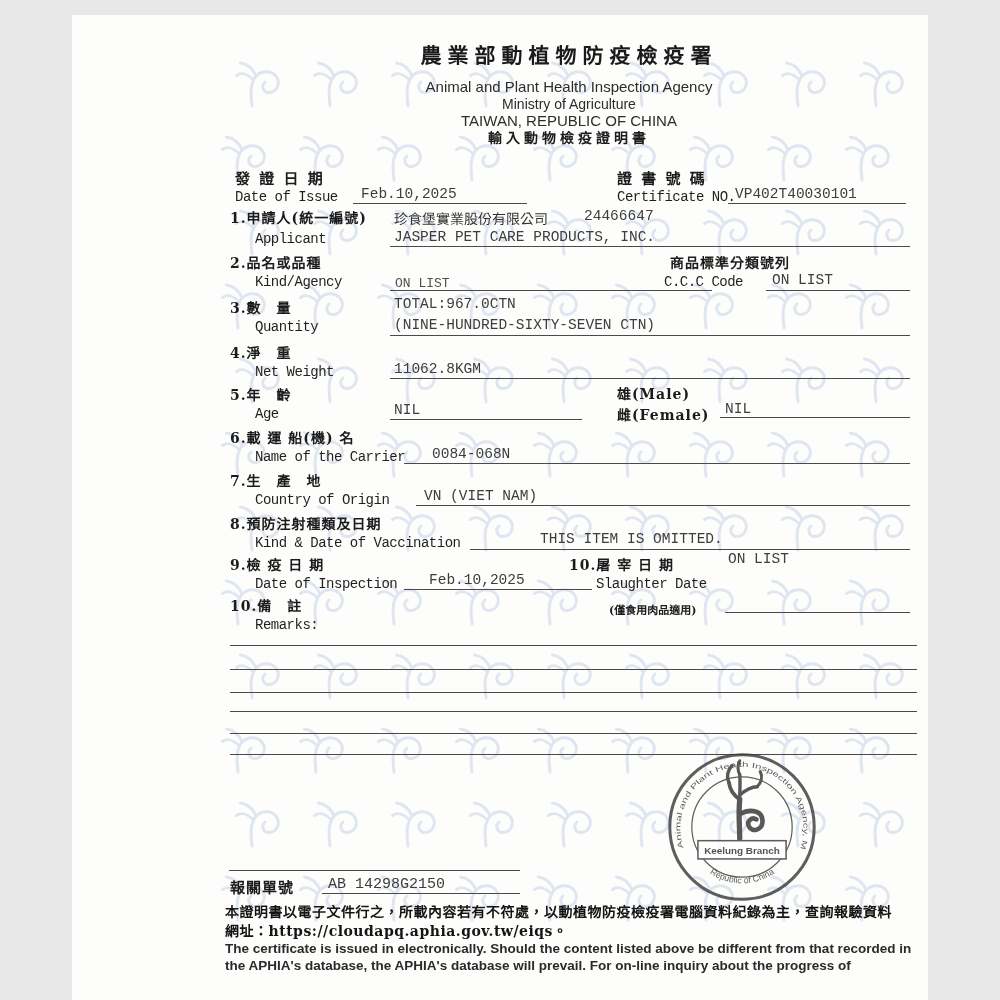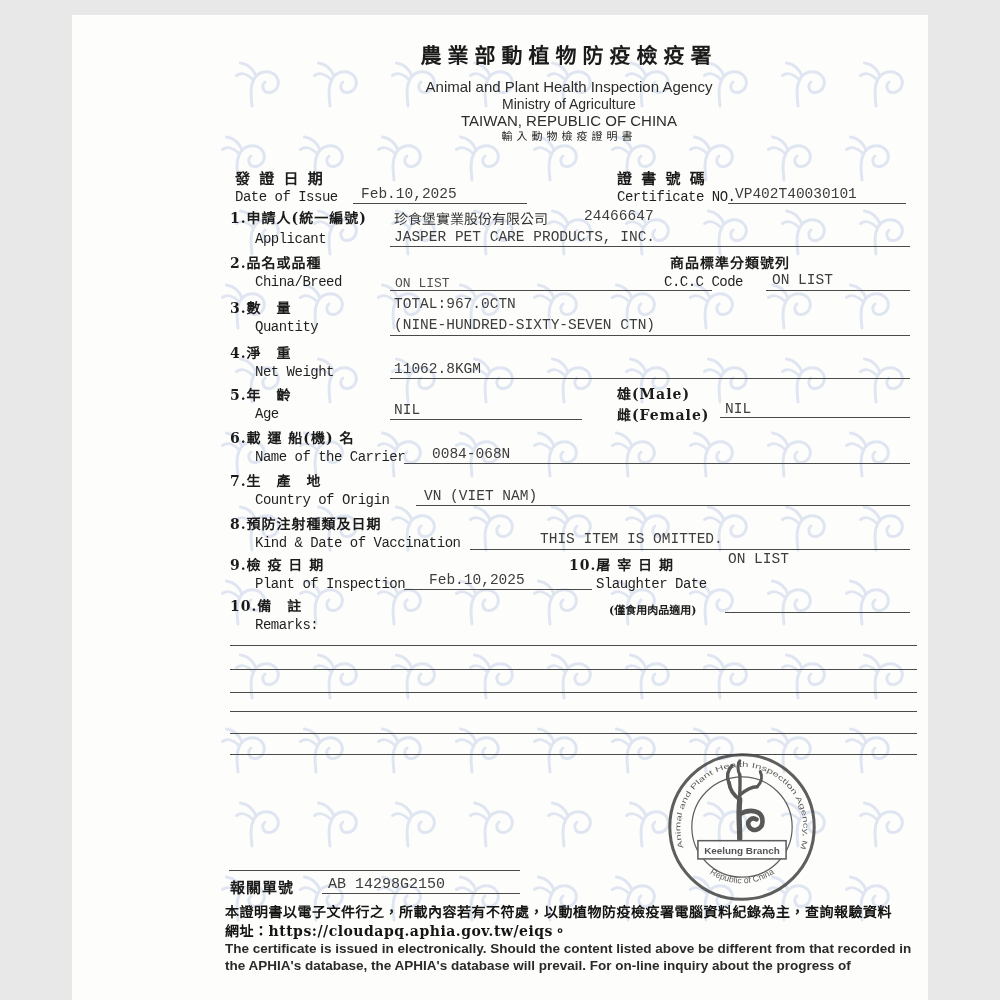--- a/index.html
+++ b/index.html
@@ -13,21 +13,21 @@
   
   .en-label{font-family:"Liberation Mono","DejaVu Sans Mono",monospace;font-size:14px;color:#1f1f1f;letter-spacing:-0.5px;}
   
   .val{font-family:Liberation Mono, monospace;font-size:14.5px;color:#3d3d3d;}
   .val-mono{font-family:"Liberation Mono","DejaVu Sans Mono",monospace;font-size:13px;color:#4f4f4f;}
   .uline{position:absolute;border-bottom:1.6px solid #4a4a4a;height:0;}
   .hdr{left:145px;width:704px;text-align:center;}
   .hdr-zh1{font-size:21px;font-weight:bold;letter-spacing:6px;}
   .hdr-en1{font-size:15px;color:#2c2c2c;}
   .hdr-en2{font-size:14px;color:#2c2c2c;}
-  .hdr-zh2{font-size:11px;font-weight:normal;letter-spacing:4px;}
+  .hdr-zh2{font-size:14px;font-weight:bold;letter-spacing:4px;}
   .hdr-en3{font-size:13px;color:#2c2c2c;letter-spacing:1px;}
   .note-sm{font-size:11px;font-weight:bold;color:#1b1b1b;}
   .rline{position:absolute;left:158px;width:687px;border-bottom:1.6px solid #4a4a4a;height:0;}
   .zh-footer{font-size:14px;font-weight:bold;color:#141414;letter-spacing:0.5px;}
   .en-footer{font-size:13.5px;font-weight:bold;color:#2a2a2a;}
   .wm{position:absolute;width:52px;height:52px;opacity:0.55;}
   svg text{font-family:"Liberation Sans","DejaVu Sans",sans-serif;}
 </style>
 </head>
 <body>
@@ -811,21 +811,21 @@
 
   <div class="abs zh zh-label-sm" style="left:158px;top:192px">1.申請人(統一編號)</div>
   <div class="abs zh" style="left:322px;top:193px;font-size:14px;color:#333">珍食堡實業股份有限公司</div>
   <div class="abs val" style="left:512px;top:193px">24466647</div>
   <div class="abs en-label" style="left:183px;top:216px">Applicant</div>
   <div class="abs val" style="left:322px;top:214px">JASPER PET CARE PRODUCTS, INC.</div>
   <div class="uline" style="left:318px;top:231px;width:520px"></div>
 
   <div class="abs zh zh-label-sm" style="left:158px;top:237px">2.品名或品種</div>
   <div class="abs zh zh-label-sm" style="left:598px;top:237px">商品標準分類號列</div>
-  <div class="abs en-label" style="left:183px;top:259px">China/Breed</div>
+  <div class="abs en-label" style="left:183px;top:259px">Kind/Agency</div>
   <div class="abs val-mono" style="left:323px;top:261px">ON LIST</div>
   <div class="uline" style="left:318px;top:275px;width:322px"></div>
   <div class="abs en-label" style="left:592px;top:259px">C.C.C Code</div>
   <div class="abs val" style="left:700px;top:257px">ON LIST</div>
   <div class="uline" style="left:694px;top:275px;width:144px"></div>
 
   <div class="abs zh zh-label-sm" style="left:158px;top:282px">3.數　量</div>
   <div class="abs val" style="left:322px;top:281px">TOTAL:967.0CTN</div>
   <div class="abs en-label" style="left:183px;top:304px">Quantity</div>
   <div class="abs val" style="left:322px;top:302px">(NINE-HUNDRED-SIXTY-SEVEN CTN)</div>
@@ -856,21 +856,21 @@
   <div class="uline" style="left:344px;top:490px;width:494px"></div>
 
   <div class="abs zh zh-label-sm" style="left:158px;top:498px">8.預防注射種類及日期</div>
   <div class="abs en-label" style="left:183px;top:520px">Kind &amp; Date of Vaccination</div>
   <div class="abs val" style="left:468px;top:516px">THIS ITEM IS OMITTED.</div>
   <div class="uline" style="left:398px;top:534px;width:440px"></div>
 
   <div class="abs zh zh-label-sm" style="left:158px;top:539px">9.檢 疫 日 期</div>
   <div class="abs zh zh-label-sm" style="left:497px;top:539px">10.屠 宰 日 期</div>
   <div class="abs val" style="left:656px;top:536px">ON LIST</div>
-  <div class="abs en-label" style="left:183px;top:561px">Plant of Inspection</div>
+  <div class="abs en-label" style="left:183px;top:561px">Date of Inspection</div>
   <div class="abs val" style="left:357px;top:557px">Feb.10,2025</div>
   <div class="uline" style="left:332px;top:574px;width:188px"></div>
   <div class="abs en-label" style="left:524px;top:561px">Slaughter Date</div>
 
   <div class="abs zh zh-label-sm" style="left:158px;top:580px">10.備　註</div>
   <div class="abs zh note-sm" style="left:537px;top:586px">(僅食用肉品適用)</div>
   <div class="uline" style="left:653px;top:597px;width:185px"></div>
   <div class="abs en-label" style="left:183px;top:602px">Remarks:</div>
 
   <div class="rline" style="top:630px"></div>

